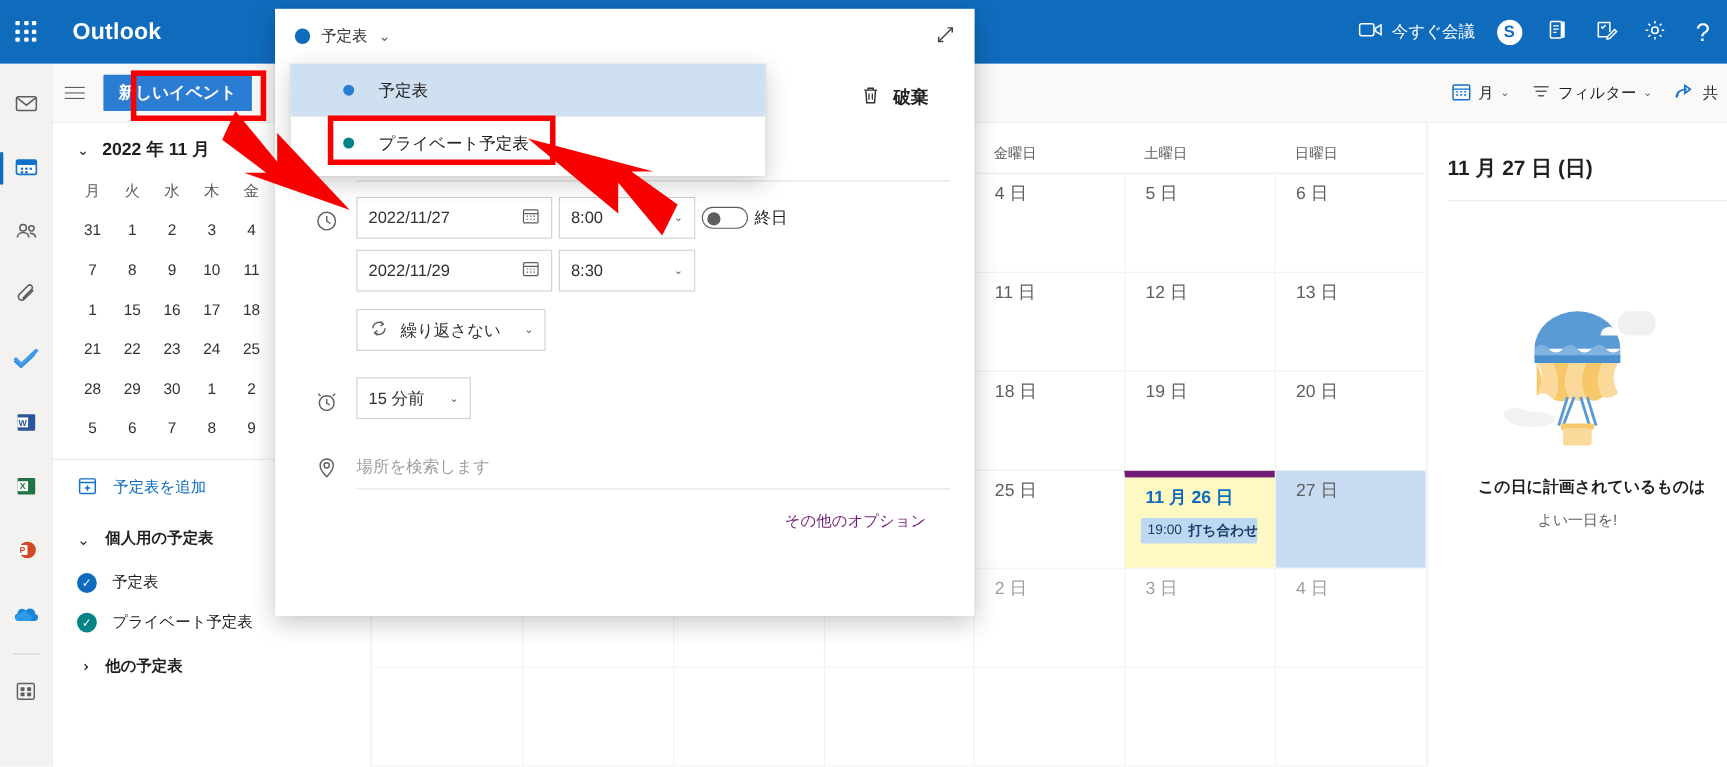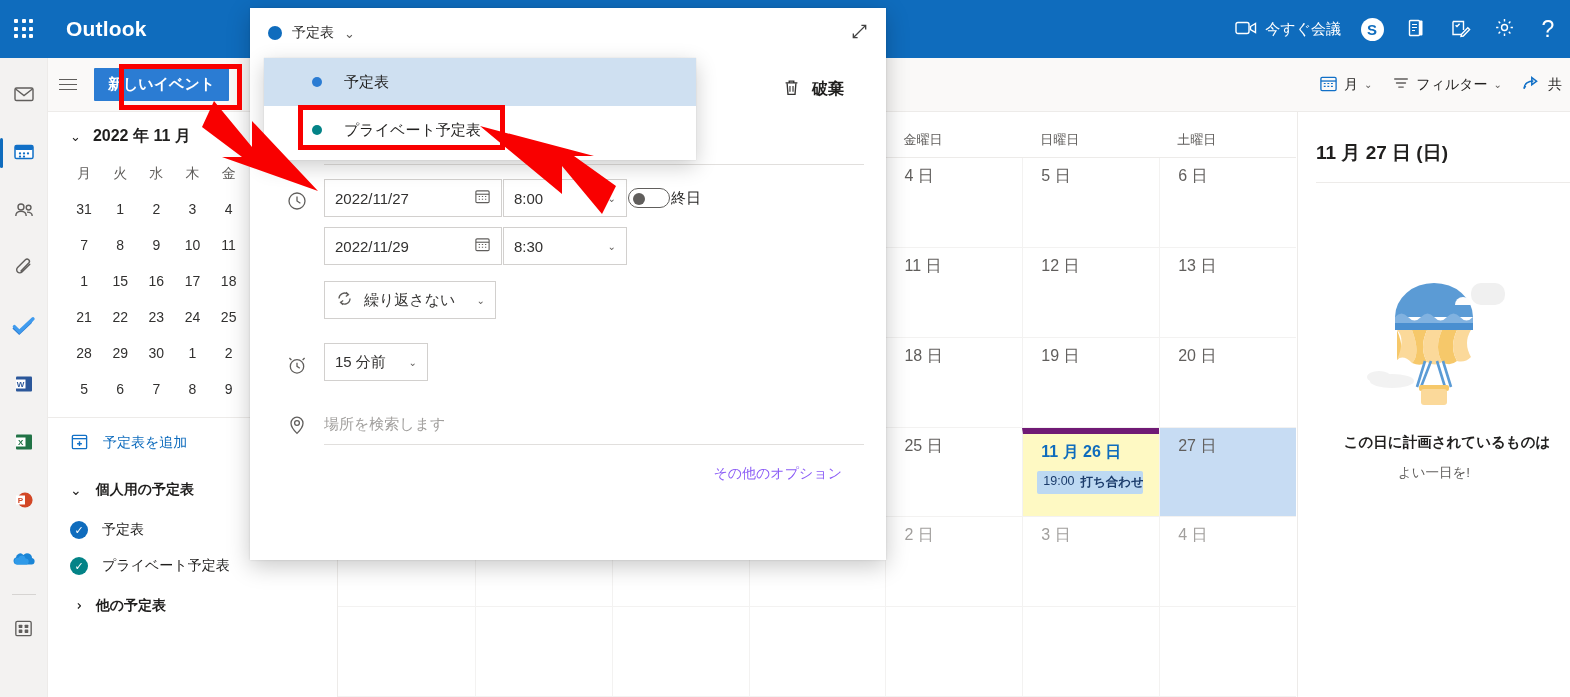--- a/index.html
+++ b/index.html
@@ -158,37 +158,37 @@
     height: 62px; display:flex; align-items:center; justify-content:flex-end; padding-right: 42px; gap: 10px;
   }
   .discard { display:flex; align-items:center; gap:10px; font-size:16px; font-weight:bold; cursor:pointer; }
   .frm { padding: 0 22px 0 22px; }
   .frow { display:flex; align-items:flex-start; gap: 0px; }
   .ficon { width: 52px; min-height: 44px; display:flex; align-items:center; justify-content:flex-start; padding-left: 14px; color:#605e5c; }
   .fbody { flex:1; }
   .title-input {
     font-size: 21px; color:#a19f9d; padding: 4px 0 12px 0; border-bottom:1px solid #e1dfdd;
   }
-  .boxrow { display:flex; gap: 1px; align-items:center; margin-bottom: 10px; text-align: center; }
+  .boxrow { display:flex; gap: 6px; align-items:center; margin-bottom: 10px; text-align: center; }
   .fbox {
     border:1px solid #d2d0ce; background:#fff; height: 38px; display:flex; align-items:center;
     gap: 8px; padding: 0 10px; font-size:15px; color:#323130; cursor:pointer;
   }
   .fbox.date { width: 178px; justify-content:space-between; }
   .fbox.time { width: 124px; justify-content:space-between; }
   .fbox.rep  { width: 172px; gap: 10px; }
   .fbox.rem  { width: 104px; gap: 8px; }
   .toggle {
     width: 42px; height: 20px; border:1px solid #605e5c; border-radius:11px; position:relative; cursor:pointer;
     background:#fff; flex: 0 0 42px;
   }
   .toggle i { position:absolute; left:4px; top:4px; width:12px; height:12px; border-radius:50%; background:#605e5c; display:block;}
   .tg-label { font-size:15px; color:#201f1e; }
   .linerow { border-bottom:1px solid #e1dfdd; padding: 12px 0 10px 0; font-size:15px; color:#a19f9d; }
-  .moreopt { text-align:right; padding: 18px 22px 0 0; color:#8b5cf6; font-size:14px; cursor:pointer; }
+  .moreopt { text-align:right; padding: 18px 22px 0 0; color:#701a75; font-size:14px; cursor:pointer; }
 
   
   .calmenu {
     position:absolute; left: 264px; top: 58px; width: 432px; background:#fff;
     box-shadow: 0 6px 20px rgba(0,0,0,.20), 0 0 1px rgba(0,0,0,.14); z-index: 60;
     padding: 0 0 6px 0;
   }
   .calmenu-item {
     height: 48px; display:flex; align-items:center; gap: 22px; padding-left: 48px; font-size:15px; cursor:pointer;
   }
@@ -503,22 +503,22 @@
   <div class="scrollthumb"></div>
 </div>
 
 <div class="monthwrap">
   <div class="dowrow">
     <div>月曜日</div>
     <div>火曜日</div>
     <div>水曜日</div>
     <div>木曜日</div>
     <div>金曜日</div>
+    <div>土曜日</div>
     <div>日曜日</div>
-    <div>土曜日</div>
   </div>
   <div class="weeks">
 
     <div class="week">
       <div class="day other">
           <div class="daynum">31 日</div>
         </div>
       <div class="day">
           <div class="daynum">11 月 1 日</div>
         </div>

